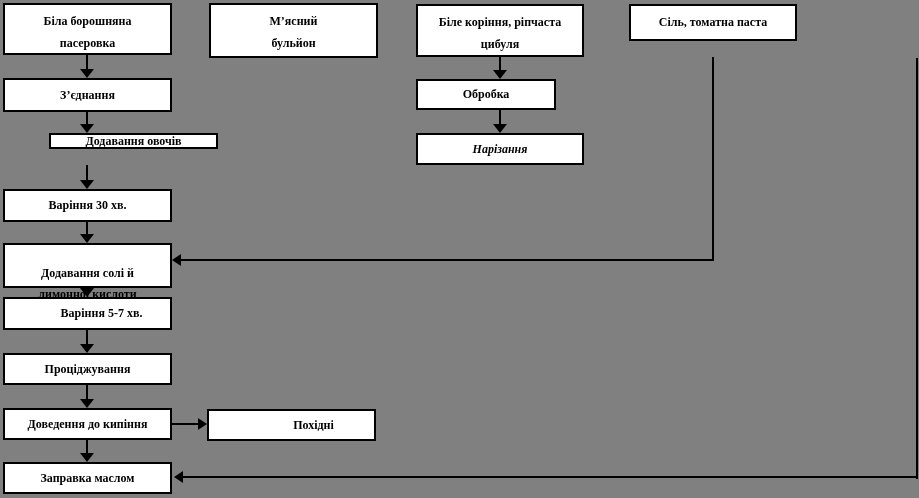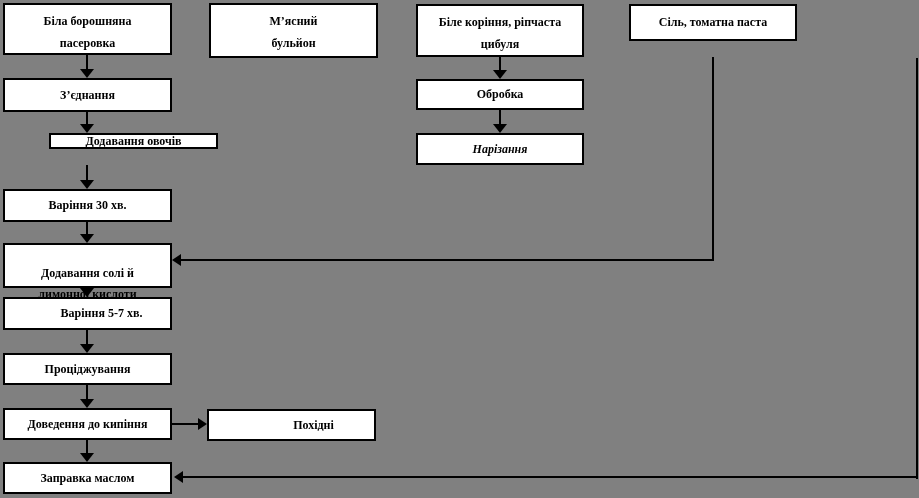--- a/index.html
+++ b/index.html
@@ -86,21 +86,21 @@
   <div class="node short" style="left:3px; top:78px;  width:169px; height:34px;">З’єднання</div>
   <div class="node short" style="left:3px; top:133px; width:169px; height:16px;margin-left:46px;">Додавання овочів</div>
   <div class="node short" style="left:3px; top:189px; width:169px; height:33px;">Варіння 30 хв.</div>
   <div class="node two45" style="left:3px; top:243px; width:169px; height:45px;">Додавання солі й
 лимонної кислоти</div>
   <div class="node short" style="left:3px; top:297px; width:169px; height:33px;padding-left:28px;">Варіння 5-7 хв.</div>
   <div class="node short" style="left:3px; top:353px; width:169px; height:32px;">Проціджування</div>
   <div class="node short" style="left:3px; top:408px; width:169px; height:32px;">Доведення до кипіння</div>
   <div class="node short" style="left:3px; top:462px; width:169px; height:32px;">Заправка маслом</div>
 
-  <div class="node short" style="left:416px; top:79px;  width:168px; height:31px;">Обробка</div>
+  <div class="node short" style="left:416px; top:79px;  width:140px; height:31px;">Обробка</div>
   <div class="node short" style="left:416px; top:133px; width:168px; height:32px;font-style:italic;">Нарізання</div>
 
   <div class="node short" style="left:207px; top:409px; width:169px; height:32px;padding-left:44px;">Похідні</div>
 
   <div class="vline" style="left:86px; top:55px;  height:16px;"></div>
   <div class="arrow-down" style="left:80px; top:69px;"></div>
 
   <div class="vline" style="left:86px; top:112px; height:13px;"></div>
   <div class="arrow-down" style="left:80px; top:124px;"></div>
 

